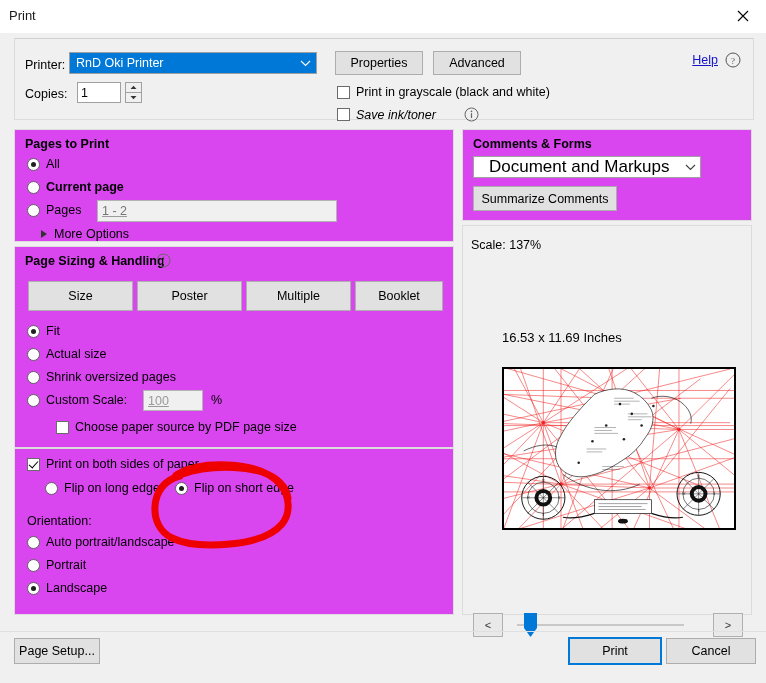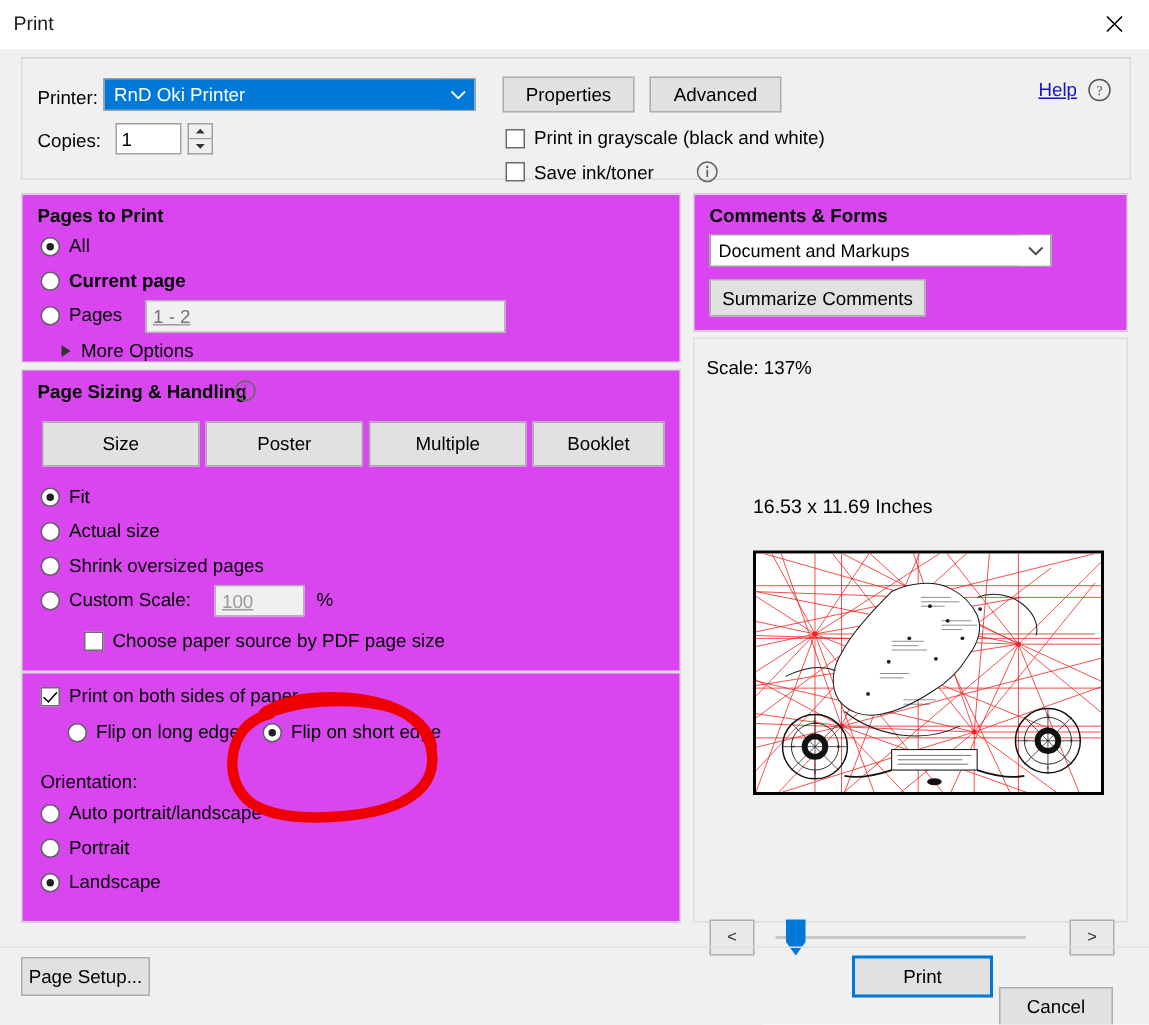--- a/index.html
+++ b/index.html
@@ -172,21 +172,21 @@
   .checkbox.checked::after {
     content: "";
     position: absolute;
     left: 3px; top: 0px;
     width: 4px; height: 8px;
     border: solid #000;
     border-width: 0 1.6px 1.6px 0;
     transform: rotate(42deg);
   }
   .chk-gray  { left: 322px; top: 46px; }
-  .chk-saveink { left: 322px; top: 68px; }
+  .chk-saveink { left: 322px; top: 68px; font-style: italic; }
 
   .info-icon { width: 15px; height: 15px; display: inline-block; vertical-align: middle; }
 
   
   .group {
     position: absolute;
     background: #d946ef;
     border: 1px solid #dcdcdc;
     box-sizing: border-box;
   }
@@ -256,22 +256,22 @@
     position: absolute;
     background: #ffffff;
     border: 1px solid #a0a0a0;
     box-sizing: border-box;
     display: flex;
     align-items: center;
     cursor: pointer;
   }
   .combo-plain .combo-text {
     flex: 1;
-    padding-left: 5px;
-    font-size: 12px;
+    padding-left: 15px;
+    font-size: 17px;
     color: #000;
     white-space: nowrap;
     overflow: hidden;
   }
   .combo-plain .combo-arrow {
     background: #ffffff;
     width: 20px;
   }
 
   .preview-panel {
@@ -336,21 +336,21 @@
     left: 0; top: 598px;
     width: 766px; height: 1px;
     background: #e0e0e0;
   }
   .btn-pagesetup { left: 14px; top: 605px; width: 86px; height: 26px; }
   .btn-print {
     left: 568px; top: 604px; width: 94px; height: 28px;
     border: 2px solid #0078d7;
     background: #e1e1e1;
   }
-  .btn-cancel { left: 666px; top: 605px; width: 76px; height: 26px; margin-top: 20px; }
+  .btn-cancel { left: 666px; top: 605px; width: 90px; height: 26px; }
 
   
   .annotation {
     position: absolute;
     left: 150px; top: 425px;
     width: 160px; height: 100px;
     pointer-events: none;
   }
   .annotation svg { display: block; overflow: visible; }
 </style>

